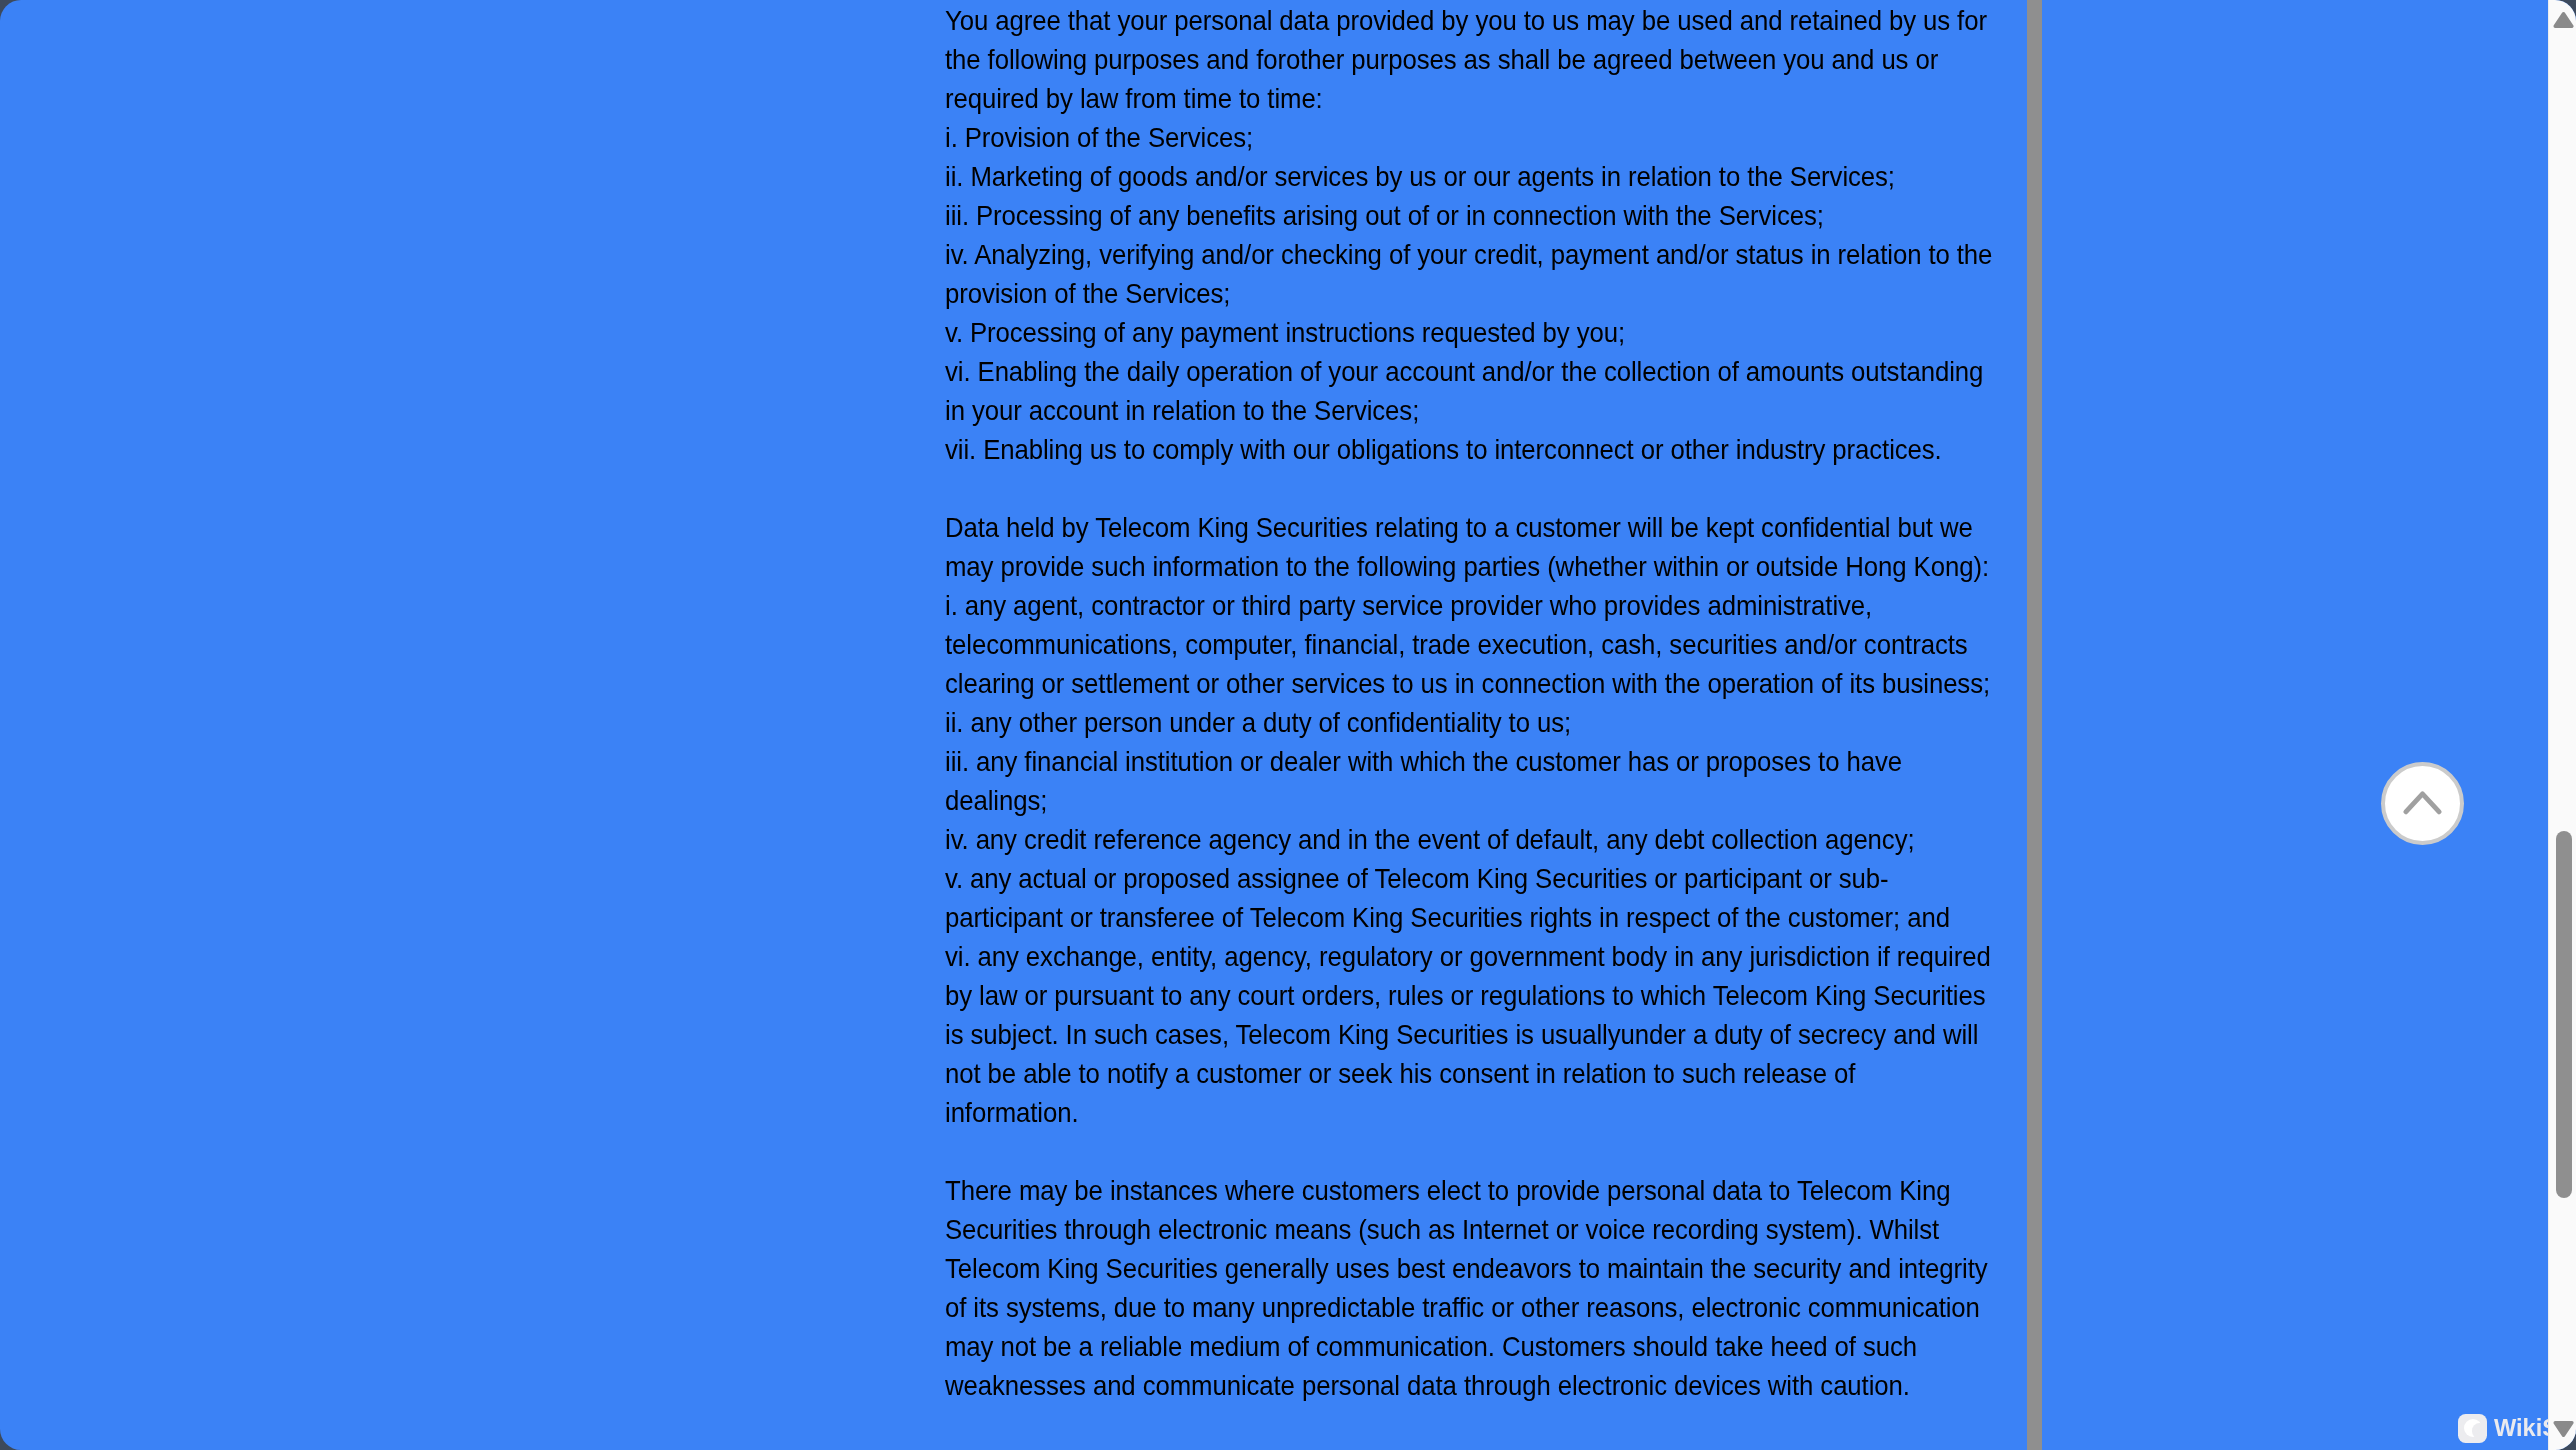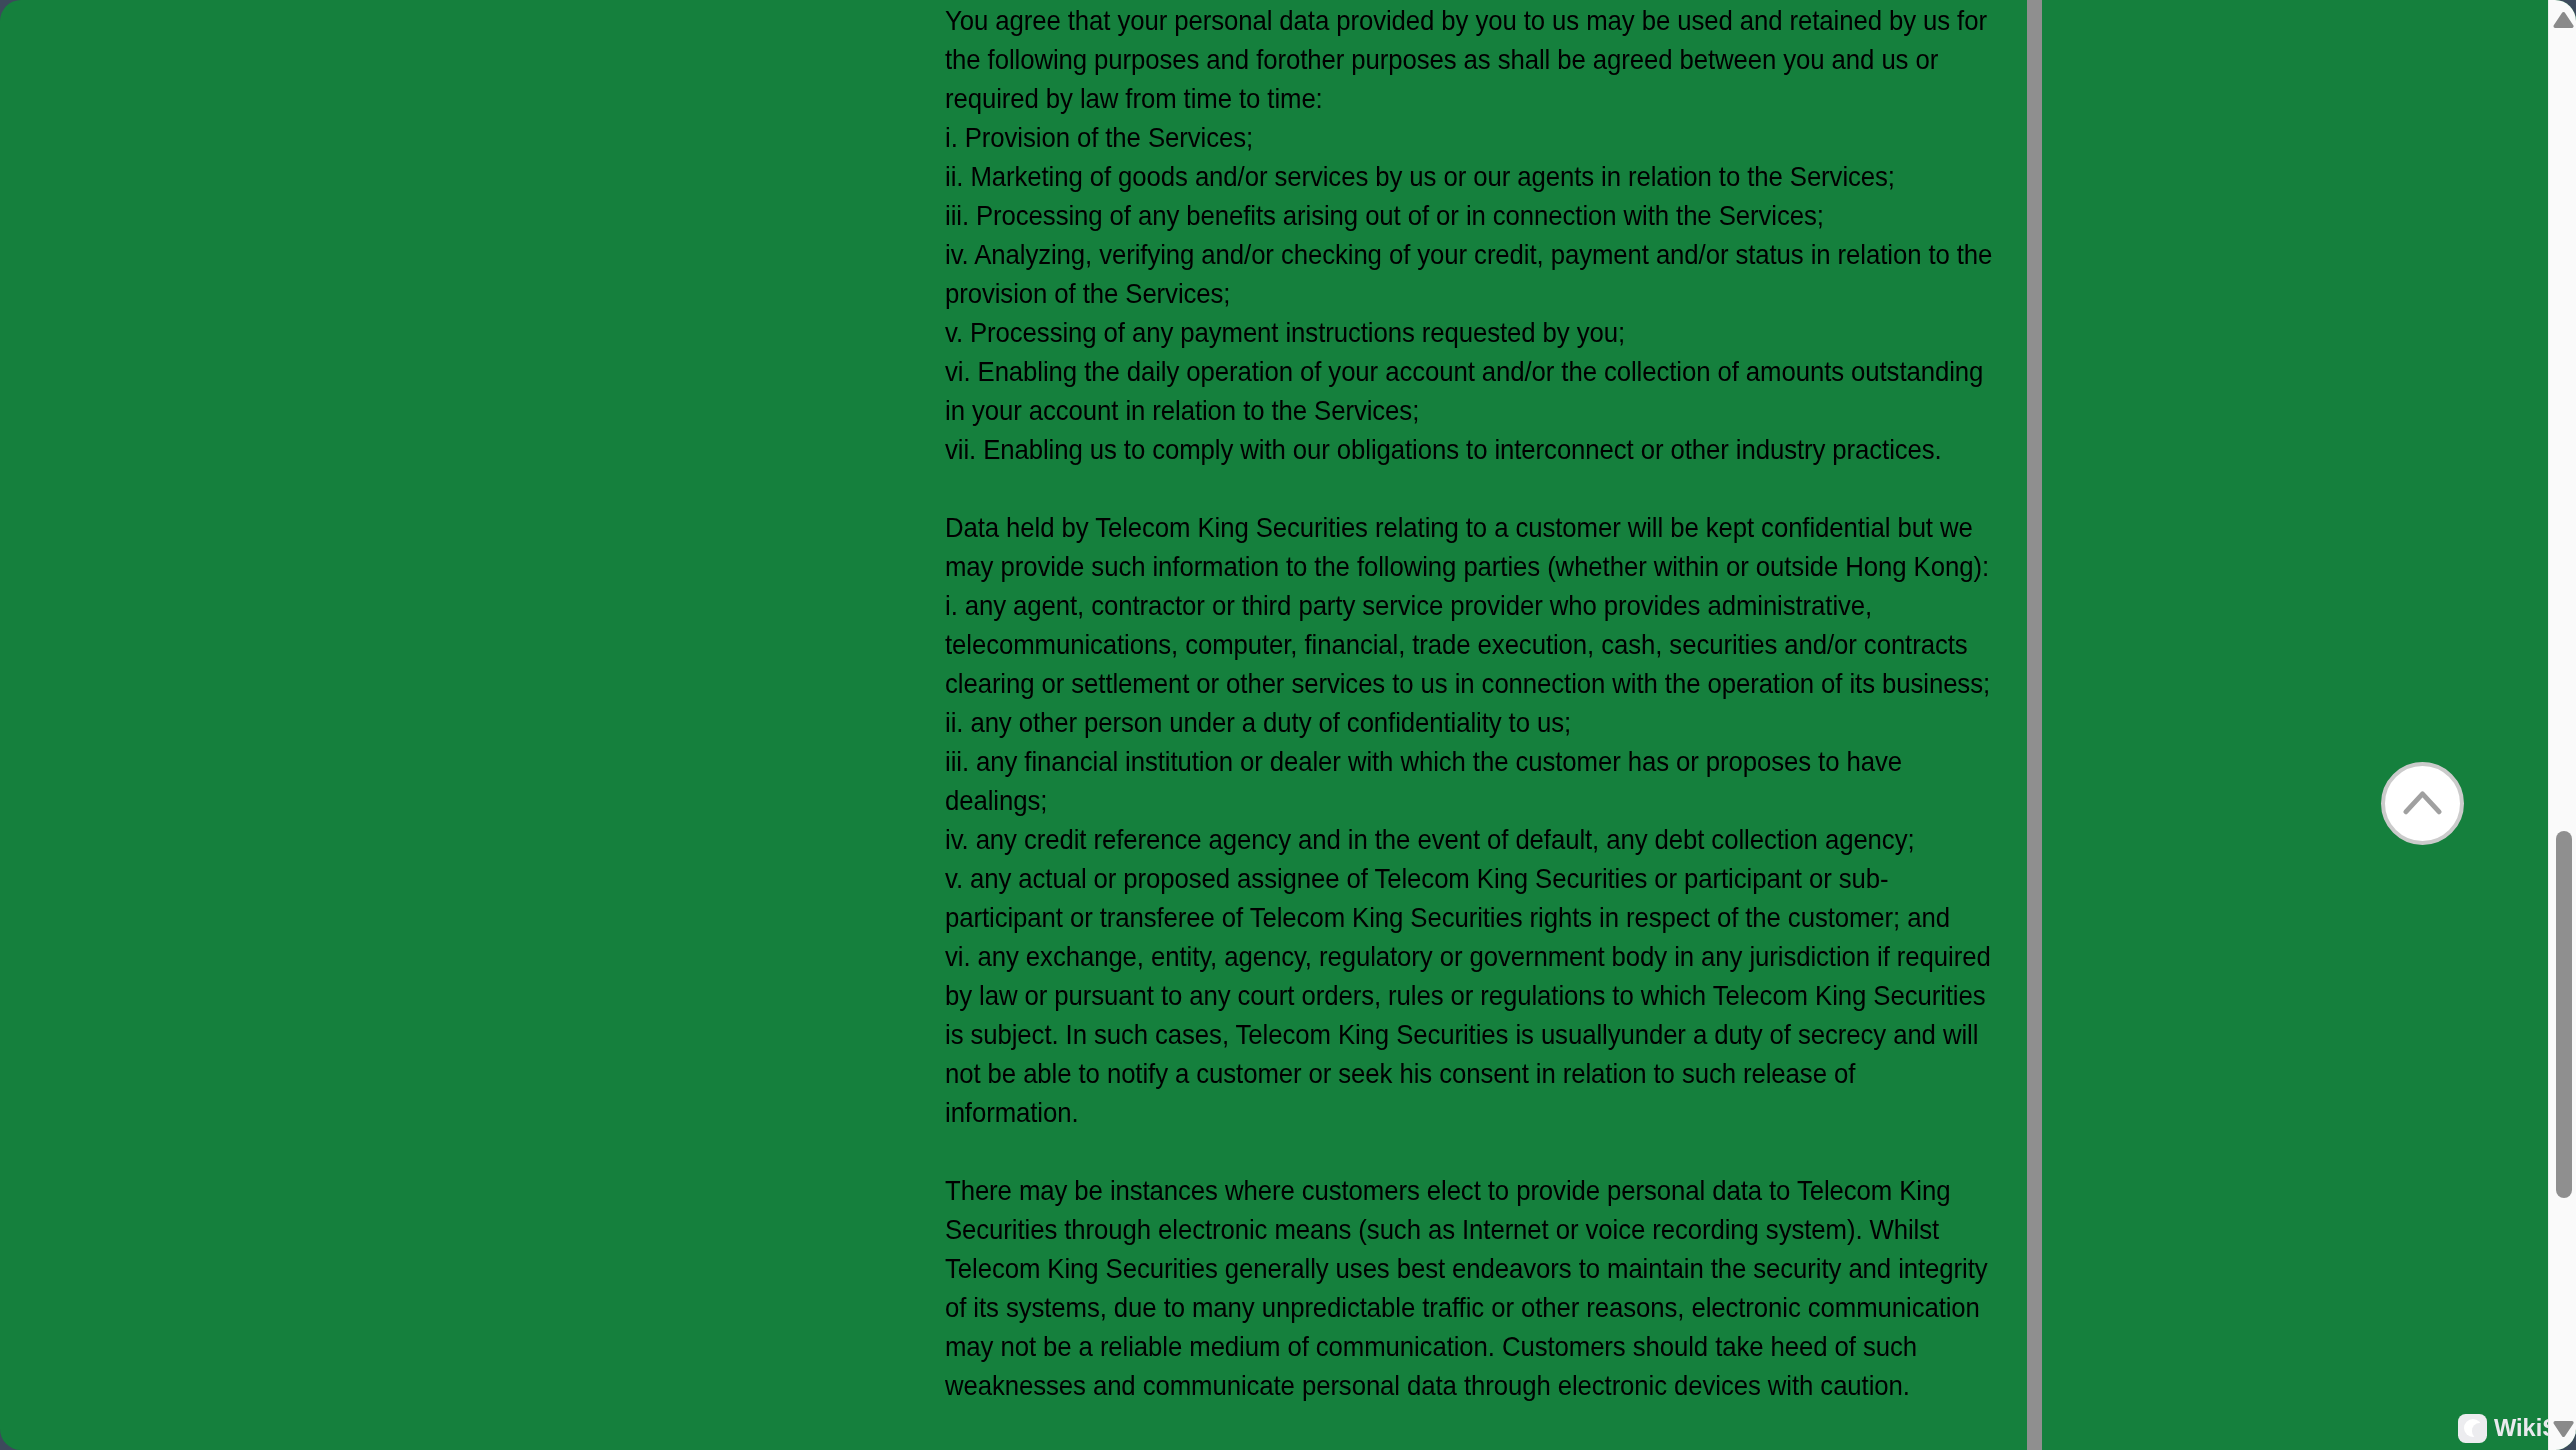--- a/index.html
+++ b/index.html
@@ -4,21 +4,21 @@
 <style>
   html,body{margin:0;padding:0;overflow:hidden;}
   body{
     width:2576px;height:1450px;
     background:#3d4a5c;
     font-family:"Liberation Sans",sans-serif;
     position:relative;
   }
   .sheet{
     position:absolute;left:0;top:0;width:2576px;height:1450px;
-    background:#15803d;border-radius:21px;overflow:hidden;
+    background:#3b82f6;border-radius:21px;overflow:hidden;
   }
   
   .content-pane{
     position:absolute;left:945px;top:1.4px;width:1316px;
   }
   .para{
     font-size:28px;line-height:39px;color:#000;
     white-space:pre-line;
     letter-spacing:-0.1px;
     transform:scaleX(0.92);

